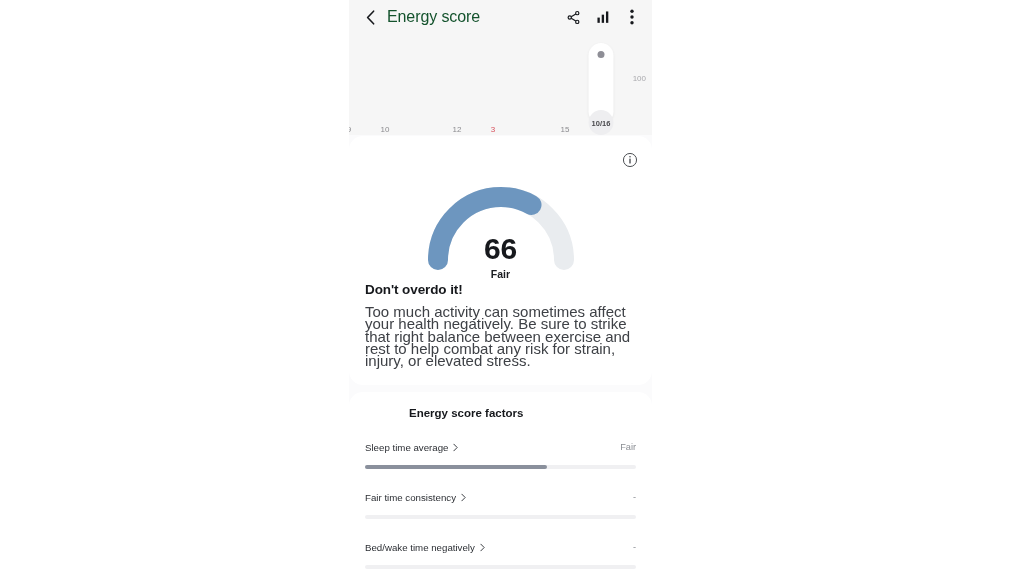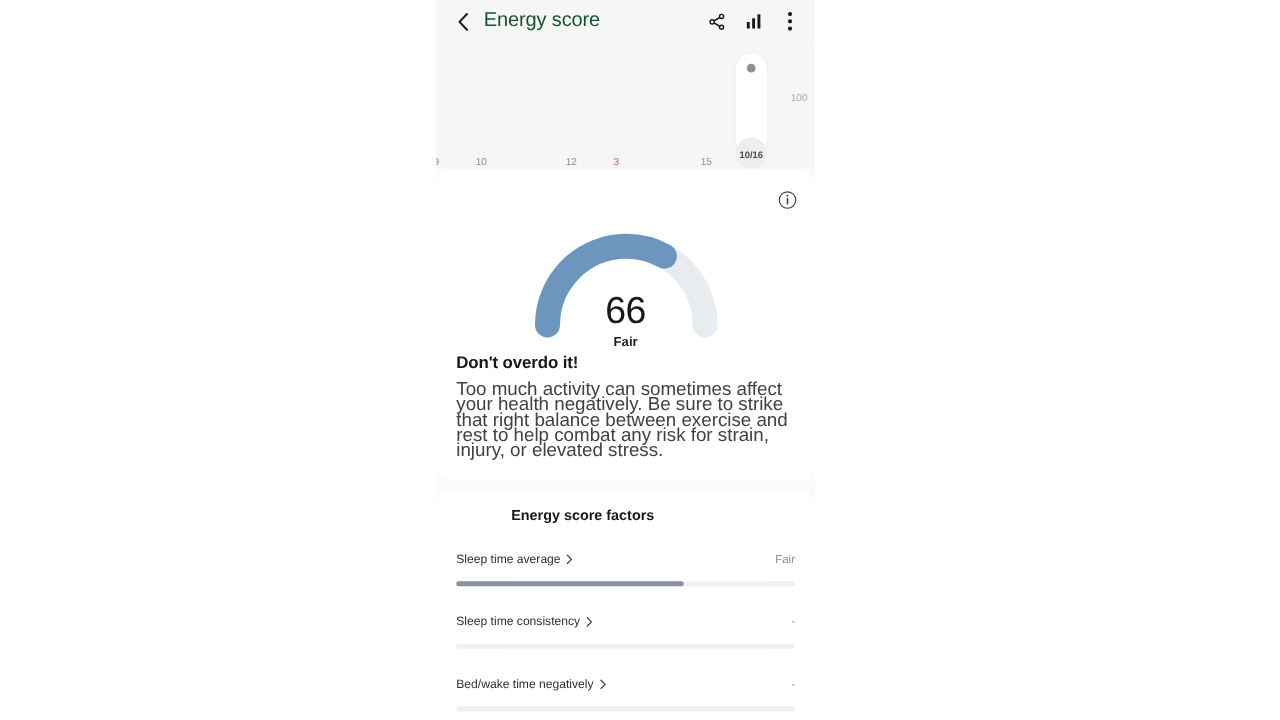--- a/index.html
+++ b/index.html
@@ -169,21 +169,21 @@
     left: 50%;
     transform: translateX(-50%);
     top: 0;
   }
   .score-val {
     position: absolute;
     left: 0; top: 68px;
     width: 303px;
     text-align: center;
     font-size: 30px;
-    font-weight: normal;
+    font-weight: bold;
     color: #17191d;
     letter-spacing: -0.3px;
   }
   .score-label {
     position: absolute;
     left: 0; top: 104px;
     width: 303px;
     text-align: center;
     font-size: 10.5px;
     font-weight: bold;
@@ -373,21 +373,21 @@
           </span>
         </div>
         <div class="factor-value">Fair</div>
         <div class="bar-track">
           <div class="bar-fill" style="width: 67%; background: rgb(138, 144, 156);"></div>
         </div>
       </div>
 
       <div class="factor-row" style="top:100px;">
         <div class="factor-label">
-          <span>Sleep time consistency</span>
+          <span>Fair time consistency</span>
           <span class="chev">
             <svg width="5" height="9" viewBox="0 0 6 10">
                 <path d="M1 1 L5 5 L1 9" fill="none" stroke="#3c3f44" stroke-width="1.2" stroke-linecap="round" stroke-linejoin="round"></path>
               </svg>
           </span>
         </div>
         <div class="factor-value">-</div>
         <div class="bar-track">
           <div class="bar-fill" style="width: 0%; background: rgb(138, 144, 156);"></div>
         </div>

